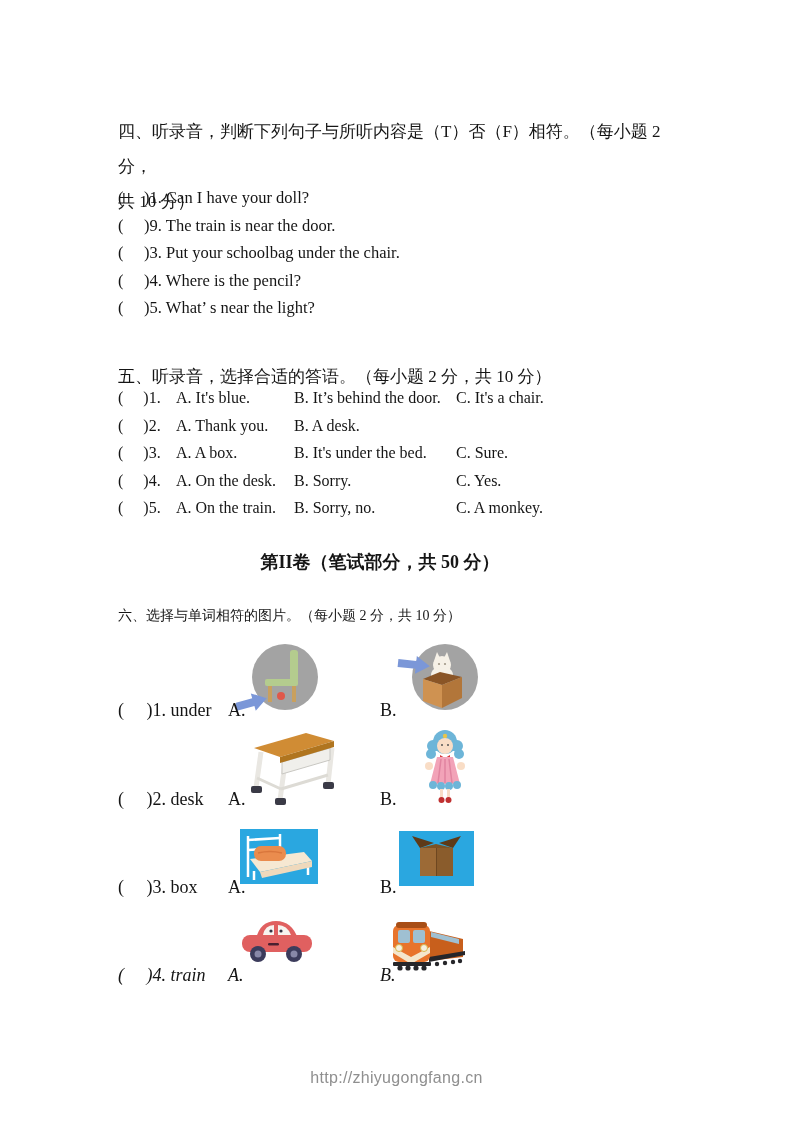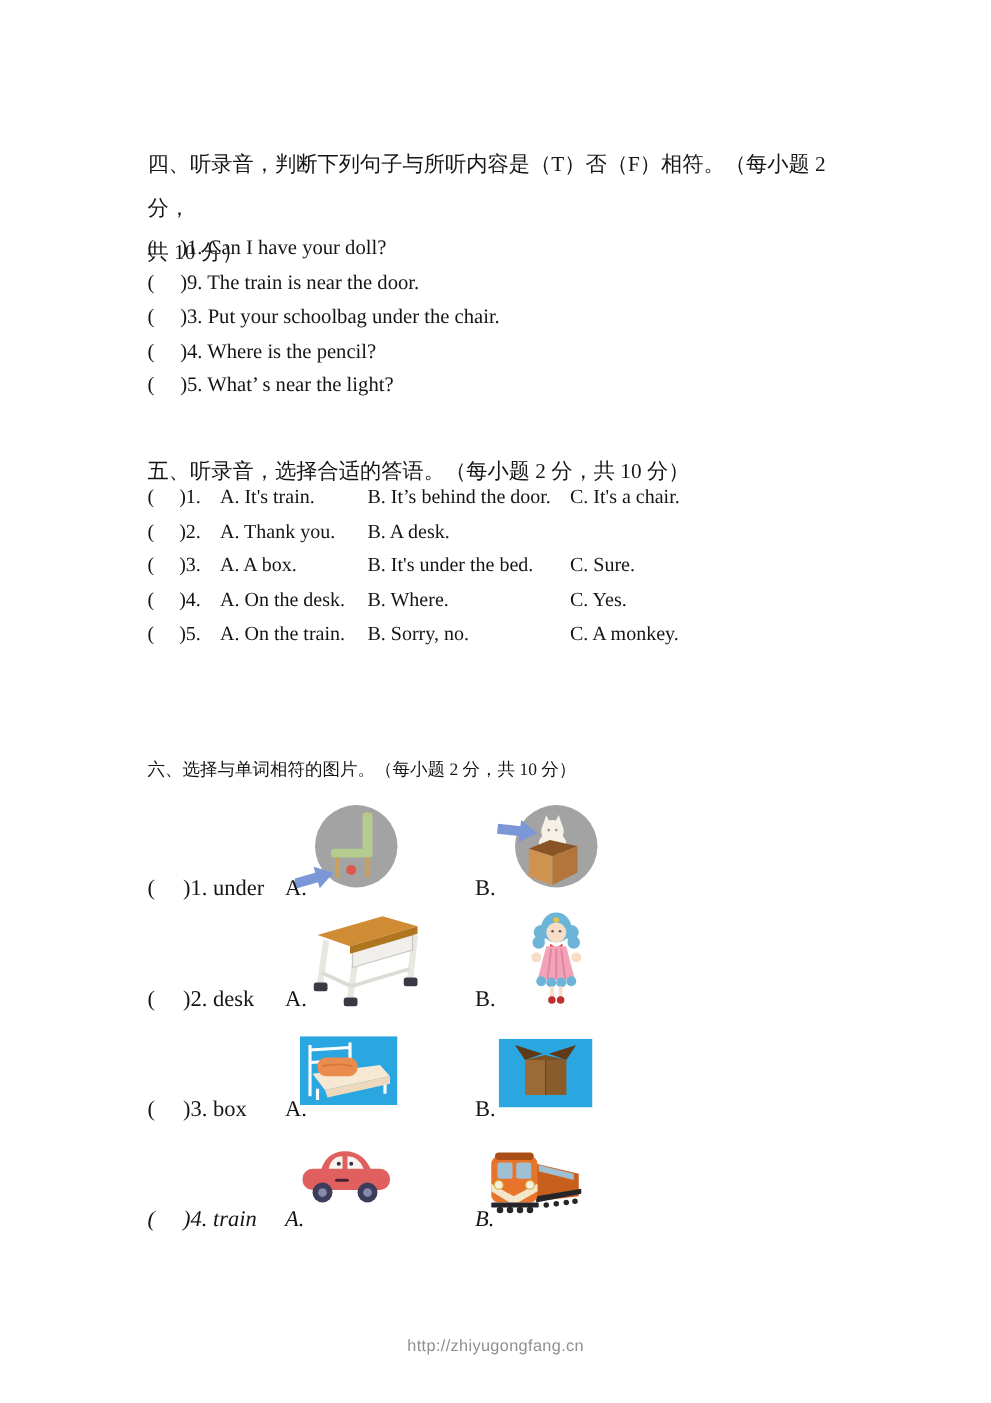--- a/index.html
+++ b/index.html
@@ -36,21 +36,21 @@
   .qline .prefix { position:absolute; left:0; white-space:pre; }
   .qline .la { position:absolute; left:110px; }
   .qline .lb { position:absolute; left:262px; }
   .qimg { position:absolute; }
 
   
   .footer {
     position:absolute; left:0; top:1069px; width:100%;
     text-align:center;
     font-family:"Liberation Sans","DejaVu Sans",sans-serif;
-    font-size:13px; color:#8f8f8f; letter-spacing:0.3px;
+    font-size:16px; color:#8f8f8f; letter-spacing:0.3px;
   }
 </style>
 </head>
 <body>
 
 <div id="page">
 
   <div class="s4-heading">
     <div>四、听录音，判断下列句子与所听内容是（T）否（F）相符。（每小题 2 分，</div>
     <div>共 10 分）</div>
@@ -61,49 +61,50 @@
     <div class="item">(     )9. The train is near the door.</div>
     <div class="item">(     )3. Put your schoolbag under the chair.</div>
     <div class="item">(     )4. Where is the pencil?</div>
     <div class="item">(     )5. What’ s near the light?</div>
   </div>
 
   <div class="s5-heading">五、听录音，选择合适的答语。（每小题 2 分，共 10 分）</div>
   <div class="s5-items">
     <div class="row">
       <span class="num">(     )1.</span>
-      <span class="cell-a">A. It's train.</span>
+      <span class="cell-a">A. It's blue.</span>
       <span class="cell-b">B. It’s behind the door.</span>
       <span class="cell-c">C. It's a chair.</span>
     </div>
     <div class="row">
       <span class="num">(     )2.</span>
       <span class="cell-a">A. Thank you.</span>
       <span class="cell-b">B. A desk.</span>
     </div>
     <div class="row">
       <span class="num">(     )3.</span>
       <span class="cell-a">A. A box.</span>
       <span class="cell-b">B. It's under the bed.</span>
       <span class="cell-c">C. Sure.</span>
     </div>
     <div class="row">
       <span class="num">(     )4.</span>
       <span class="cell-a">A. On the desk.</span>
-      <span class="cell-b">B. Where.</span>
+      <span class="cell-b">B. Sorry.</span>
       <span class="cell-c">C. Yes.</span>
     </div>
     <div class="row">
       <span class="num">(     )5.</span>
       <span class="cell-a">A. On the train.</span>
       <span class="cell-b">B. Sorry, no.</span>
       <span class="cell-c">C. A monkey.</span>
     </div>
   </div>
 
+  <div class="part2-title">第II卷（笔试部分，共 50 分）</div>
 
   <div class="s6-heading">六、选择与单词相符的图片。（每小题 2 分，共 10 分）</div>
 
   <div class="qimg" style="left:236px; top:641px;">
     <svg width="86" height="76" viewBox="0 0 86 76">
       <circle cx="49" cy="36" r="33" fill="#a3a3a3"></circle>
       <rect x="54" y="9" width="8" height="32" rx="3" fill="#b4cc8e"></rect>
       <rect x="29" y="38" width="33" height="7" rx="2" fill="#b4cc8e"></rect>
       <rect x="32" y="45" width="4" height="16" fill="#c9a05e"></rect>
       <rect x="56" y="45" width="4" height="16" fill="#c9a05e"></rect>

